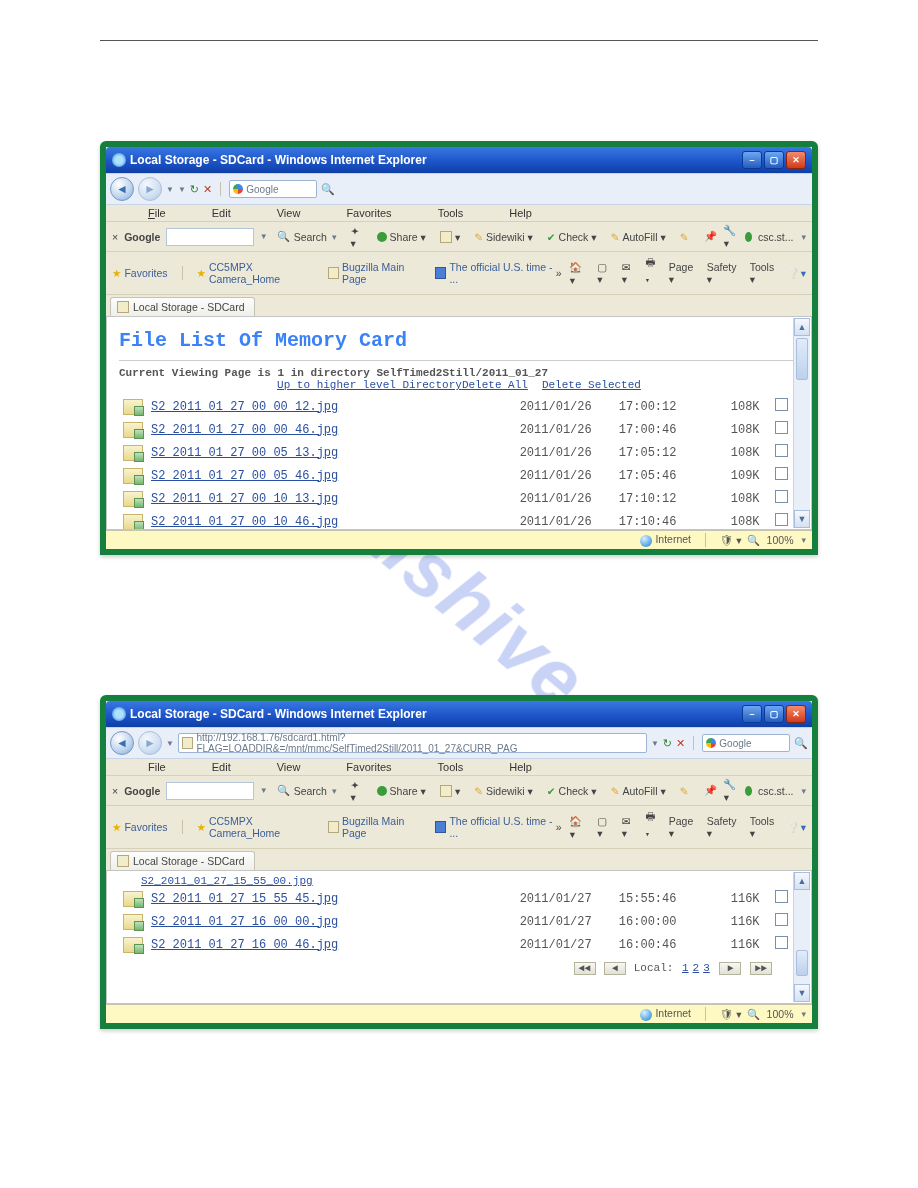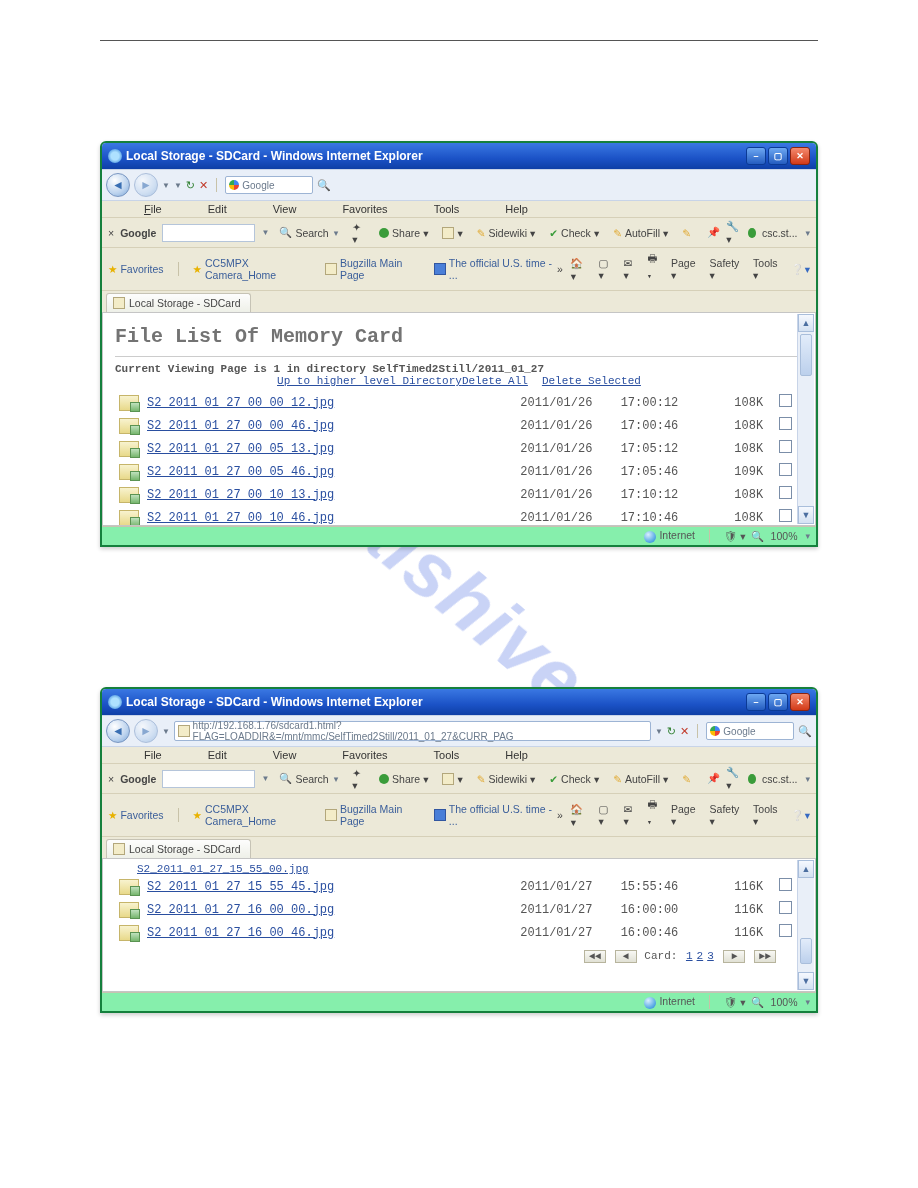--- a/index.html
+++ b/index.html
@@ -9,21 +9,21 @@
     font-family: "Tahoma", "Segoe UI", sans-serif;
     font-size: 11px;
     color: #333;
   }
   .hr-top {
     border: none;
     border-top: 1.3px solid #555;
     margin: 0 0 100px 0;
   }
   .browser-window {
-    border: 2px solid #15803d;
+    border: 6px solid #15803d;
     border-radius: 6px 6px 0 0;
     background: #ece9d8;
     margin-bottom: 140px;
     position: relative;
     box-shadow: 0 2px 4px rgba(0,0,0,0.2);
   }
   .titlebar {
     background: linear-gradient(180deg,#3a78e3 0%,#1b52c6 60%,#0e3fa6 100%);
     color: #fff;
     font-weight: bold;
@@ -142,21 +142,21 @@
     color:#4b6ea0; font-size:9px;
   }
   .vscroll .thumb {
     margin:2px; height:40px; background:linear-gradient(#e2ecfa,#bcd0ec);
     border:1px solid #a9bedb; border-radius:2px;
   }
 
   h2.mono {
     font-family:"Courier New",monospace;
     font-weight:bold; font-size:20px;
-    margin:4px 0 8px 0; color:#737373;
+    margin:4px 0 8px 0; color:#3b82f6;
   }
   .mono { font-family:"Courier New",monospace; font-size:11px; color:#555; }
   .mono a, .link { color:#2a4fa0; text-decoration:underline; cursor:pointer; }
   .rule { border-top:1px solid #ccc; margin:4px 0 6px 0; }
 
   .filetable {
     width:100%; border-collapse:collapse;
   }
   .filetable td {
     padding:3px 4px; vertical-align:middle;
@@ -177,21 +177,21 @@
   .file-icon::after{
     content:""; position:absolute; right:-2px; bottom:-2px;
     width:8px;height:8px; background:linear-gradient(#bfe1bd,#76b66d);
     border:1px solid #5a9352;
   }
   .chkbox {
     width:11px;height:11px;border:1px solid #7b8ea8;background:#fff;display:inline-block;
   }
 
   .statusbar {
-    background:#86efac;
+    background:#fef9c3;
     border-top:1px solid #c7c3b1;
     display:flex; align-items:center; justify-content:flex-end;
     gap:10px; padding:2px 6px; font-size:10.5px; color:#555;
   }
   .zoom { display:flex; align-items:center; gap:6px; }
 
   .headers-row {
     display:flex; justify-content:center; align-items:center;
     font-family:"Courier New",monospace; font-size:11px;
     margin-bottom:4px;
@@ -554,21 +554,21 @@
             <td class="time">16:00:46</td>
             <td class="size">116K</td>
             <td class="chk"><span class="chkbox"></span></td>
           </tr>
         </tbody>
     </table>
 
     <div class="pager">
       <span class="btn">◄◄</span>
       <span class="btn">◄</span>
-      <span>Card:</span>
+      <span>Local:</span>
       <span id="pgnums"><a class="pgnum">1</a><a class="pgnum">2</a><a class="pgnum">3</a></span>
       <span class="btn">►</span>
       <span class="btn">►►</span>
     </div>
 
     <div class="vscroll">
       <div class="arrow">▲</div>
       <div class="thumb" style="margin-top:60px;height:24px"></div>
       <div class="arrow" style="position:absolute;bottom:0;left:0;right:0">▼</div>
     </div>

